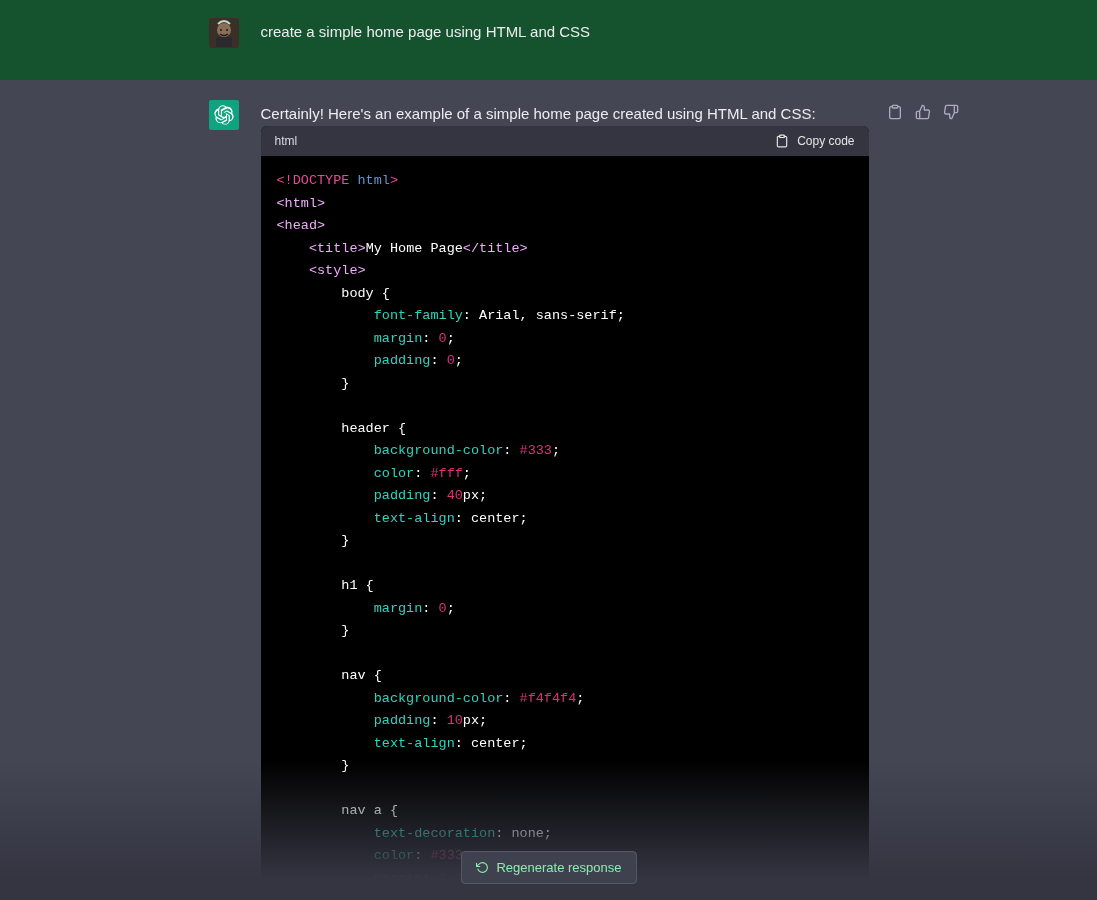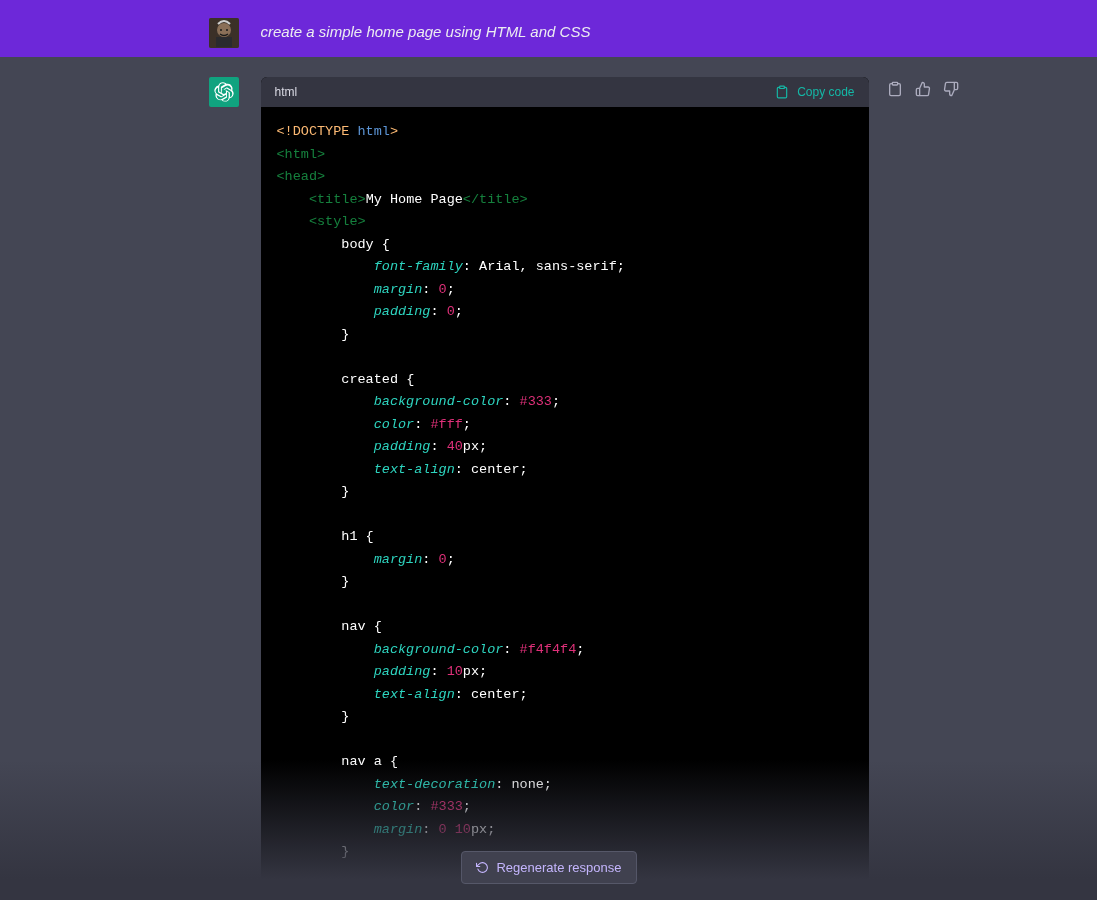--- a/index.html
+++ b/index.html
@@ -10,21 +10,21 @@
     width: 1097px;
     height: 900px;
     overflow: hidden;
     position: relative;
   }
   .row {
     width: 100%;
     display: flex;
     justify-content: center;
   }
-  .user-row { background: #6d28d9; padding: 18px 0 9px 0; font-style: italic; }
+  .user-row { background: #14532d; padding: 18px 0 32px 0; }
   .assistant-row { background: #444654; padding: 20px 0 0 0; height: 829px; position: relative; }
   .row-inner {
     display: flex;
     width: 680px;
     position: relative;
   }
   .avatar {
     width: 30px; height: 30px;
     flex-shrink: 0;
     border-radius: 2px;
@@ -61,54 +61,54 @@
   .codeblock-header {
     background: #343541;
     height: 30px;
     display: flex;
     align-items: center;
     justify-content: space-between;
     padding: 0 14px;
     font-size: 12px;
     color: #d9d9e3;
   }
-  .copy-btn { display:flex; align-items:center; gap:8px; cursor:pointer; color:#14b8a6;justify-content:center;}
+  .copy-btn { display:flex; align-items:center; gap:8px; cursor:pointer; color:#e5e5e5;justify-content:center;}
   .copy-btn svg { width:14px; height:14px; }
   pre.code {
     background: #000;
     color: #fff;
     padding: 14px 16px 40px 16px;
     font-family: "SFMono-Regular", Consolas, "Liberation Mono", Menlo, monospace;
     font-size: 13.5px;
     line-height: 22.5px;
     white-space: pre;
   }
   .tok-keyword { color: #5c95d6; }  
-  .tok-tag    { color: #15803d; }
-  .tok-attr   { color: #2dd4bf; font-style: italic; }
+  .tok-tag    { color: #f0abfc; }
+  .tok-attr   { color: #2dd4bf; }
   .tok-number { color: #df3079; }  
-  .tok-punct  { color: #fdba74; }
+  .tok-punct  { color: #ec4899; }
   .tok-sel    { color: #ffffff; text-align: right; }  
   .tok-val    { color: #ffffff; }
 
   .fade-bottom {
     position: absolute;
     left: 0; right: 0; bottom: 0;
     height: 140px;
     pointer-events: none;
     background: linear-gradient(to top, #343541 15%, rgba(52,53,65,0) 100%);
   }
   .regen {
     position: absolute;
     bottom: 16px;
     left: 50%;
     transform: translateX(-50%);
     background: #40414f;
     border: 1px solid #565869;
-    color: #c4b5fd;
+    color: #86efac;
     font-size: 13px;
     padding: 8px 14px;
     border-radius: 4px;
     display: flex;
     align-items: center;
     gap: 8px;
     cursor: pointer;
   }
   .regen svg { width: 13px; height: 13px; }
   .assistant-content { display:flex; flex-direction:column; }
@@ -135,20 +135,21 @@
 
 <div class="row assistant-row">
   <div class="row-inner">
     <div class="avatar assistant">
       <svg viewBox="0 0 41 41" fill="none">
           <path d="M37.5 16.7a9.9 9.9 0 0 0-.85-8.12 10 10 0 0 0-10.78-4.8A9.9 9.9 0 0 0 18.4.5a10 10 0 0 0-9.54 6.92 9.9 9.9 0 0 0-6.62 4.8 10 10 0 0 0 1.23 11.73 9.9 9.9 0 0 0 .85 8.12 10 10 0 0 0 10.78 4.8 9.9 9.9 0 0 0 7.47 3.33 10 10 0 0 0 9.54-6.93 9.9 9.9 0 0 0 6.62-4.8 10 10 0 0 0-1.23-11.72v-.05Z" fill="#fff"></path>
           <path d="M22.57 38.6a7.4 7.4 0 0 1-4.76-1.72l.23-.13 7.91-4.57a1.3 1.3 0 0 0 .65-1.13V19.9l3.34 1.93a.12.12 0 0 1 .07.09v9.23a7.44 7.44 0 0 1-7.44 7.44ZM6.58 31.77a7.4 7.4 0 0 1-.89-4.99l.24.14 7.9 4.57a1.29 1.29 0 0 0 1.3 0l9.66-5.58v3.86a.12.12 0 0 1-.05.1l-8 4.62a7.45 7.45 0 0 1-10.16-2.72ZM4.5 14.5a7.4 7.4 0 0 1 3.87-3.27v9.4a1.29 1.29 0 0 0 .65 1.12l9.66 5.58-3.35 1.93a.12.12 0 0 1-.11.01l-8-4.62A7.45 7.45 0 0 1 4.5 14.5Zm27.48 6.4-9.66-5.58 3.35-1.94a.12.12 0 0 1 .11 0l8 4.61a7.44 7.44 0 0 1-1.15 13.42v-9.4a1.28 1.28 0 0 0-.65-1.11Zm3.33-5.01-.24-.15-7.9-4.57a1.29 1.29 0 0 0-1.3 0l-9.66 5.58v-3.86a.12.12 0 0 1 .05-.1l8-4.61a7.44 7.44 0 0 1 11.05 7.7ZM14.07 21.3l-3.35-1.93a.12.12 0 0 1-.06-.1v-9.22a7.44 7.44 0 0 1 12.2-5.72l-.24.14-7.9 4.57a1.28 1.28 0 0 0-.65 1.12v11.14Zm1.82-3.92 4.3-2.48 4.3 2.48v4.97l-4.3 2.48-4.3-2.48v-4.97Z" fill="#10a37f"></path>
         </svg>
     </div>
     <div class="assistant-content">
+      <div class="msg-text">Certainly! Here's an example of a simple home page created using HTML and CSS:</div>
 
       <div class="codeblock">
         <div class="codeblock-header">
           <span>html</span>
           <div class="copy-btn">
             <svg viewBox="0 0 24 24" fill="none" stroke="currentColor" stroke-width="2" stroke-linecap="round" stroke-linejoin="round">
                 <path d="M16 4h2a2 2 0 0 1 2 2v14a2 2 0 0 1-2 2H6a2 2 0 0 1-2-2V6a2 2 0 0 1 2-2h2"></path>
                 <rect x="8" y="2" width="8" height="4" rx="1" ry="1"></rect>
               </svg>
             <span>Copy code</span>
@@ -158,21 +159,21 @@
 <span class="tok-tag">&lt;html&gt;</span>
 <span class="tok-tag">&lt;head&gt;</span>
     <span class="tok-tag">&lt;title&gt;</span>My Home Page<span class="tok-tag">&lt;/title&gt;</span>
     <span class="tok-tag">&lt;style&gt;</span>
         <span class="tok-sel">body</span> {
             <span class="tok-attr">font-family</span>: <span class="tok-val">Arial, sans-serif</span>;
             <span class="tok-attr">margin</span>: <span class="tok-val"><span class="tok-number">0</span></span>;
             <span class="tok-attr">padding</span>: <span class="tok-val"><span class="tok-number">0</span></span>;
         }
 
-        <span class="tok-sel">created</span> {
+        <span class="tok-sel">header</span> {
             <span class="tok-attr">background-color</span>: <span class="tok-val"><span class="tok-number">#333</span></span>;
             <span class="tok-attr">color</span>: <span class="tok-val"><span class="tok-number">#fff</span></span>;
             <span class="tok-attr">padding</span>: <span class="tok-val"><span class="tok-number">40</span>px</span>;
             <span class="tok-attr">text-align</span>: <span class="tok-val">center</span>;
         }
 
         <span class="tok-sel">h1</span> {
             <span class="tok-attr">margin</span>: <span class="tok-val"><span class="tok-number">0</span></span>;
         }
 

